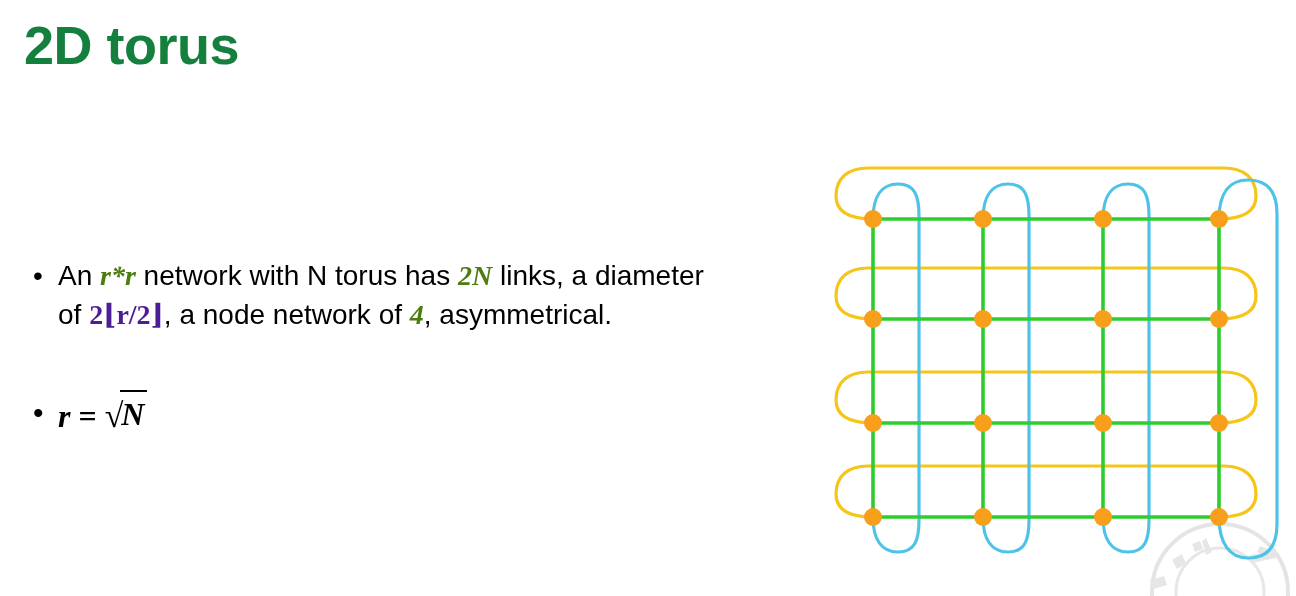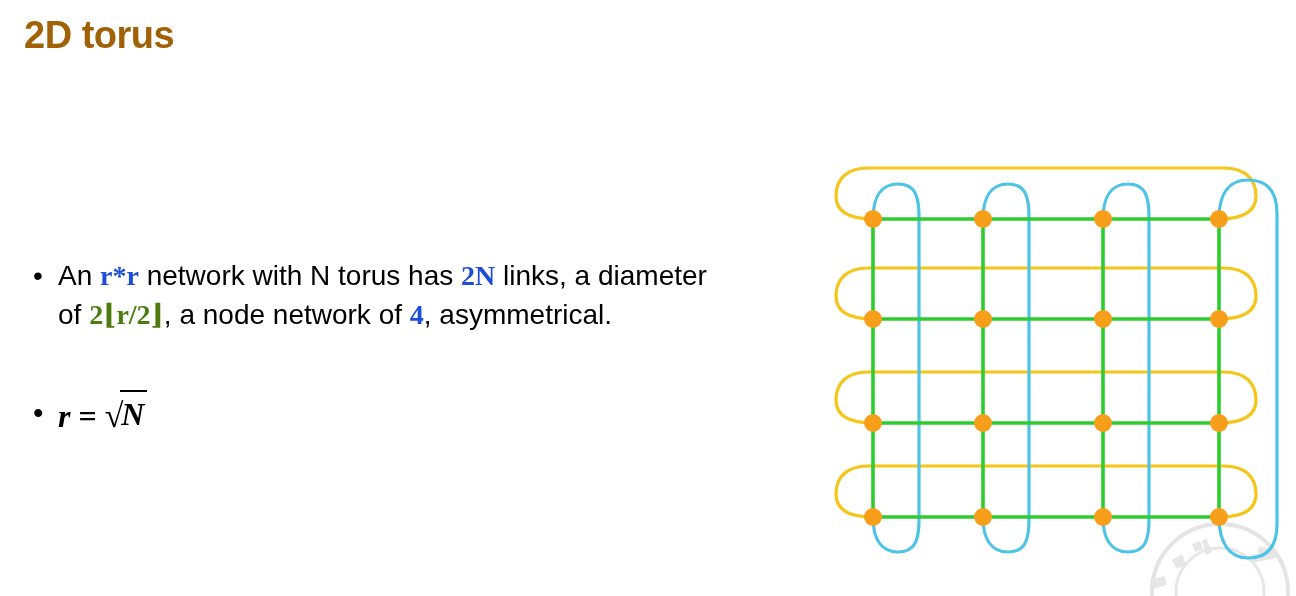--- a/index.html
+++ b/index.html
@@ -14,25 +14,25 @@
     overflow: hidden;
     font-family: "Liberation Sans", sans-serif;
     color: #000000;
   }
 
   
   #slide-title {
     position: absolute;
     left: 24px;
     top: 14px;
-    font-size: 38px;
+    font-size: 54px;
     font-weight: bold;
     letter-spacing: -0.5px;
     line-height: 1.15;
-    color: #a16207;
+    color: #15803d;
     white-space: nowrap;
   }
 
   
   #bullet-list {
     position: absolute;
     left: 22px;
     top: 256px;
     width: 700px;
   }
@@ -52,26 +52,27 @@
   }
   .bullet-1 { margin-bottom: 0; }
   .bullet-2 {
     margin-top: 58px;
     font-size: 30px;
     line-height: 42px;
   }
   .bullet-2 .marker { font-size: 30px; line-height: 42px; }
 
   .hl {
-    color: #1d4ed8;
-    font-weight: bold;
+    color: #4d7c0f;
+    font-weight: bold;
+    font-style: italic;
     font-family: "Liberation Serif", "DejaVu Serif", serif;
   }
   .hl-math {
-    color: #4d7c0f;
+    color: #4c1d95;
     font-weight: bold;
     font-family: "Liberation Serif", "DejaVu Serif", serif;
   }
   .math {
     font-family: "Liberation Serif", "DejaVu Serif", serif;
     font-weight: bold;
     font-style: italic;
     font-size: 32px;
   }
   .sqrt-wrap {

